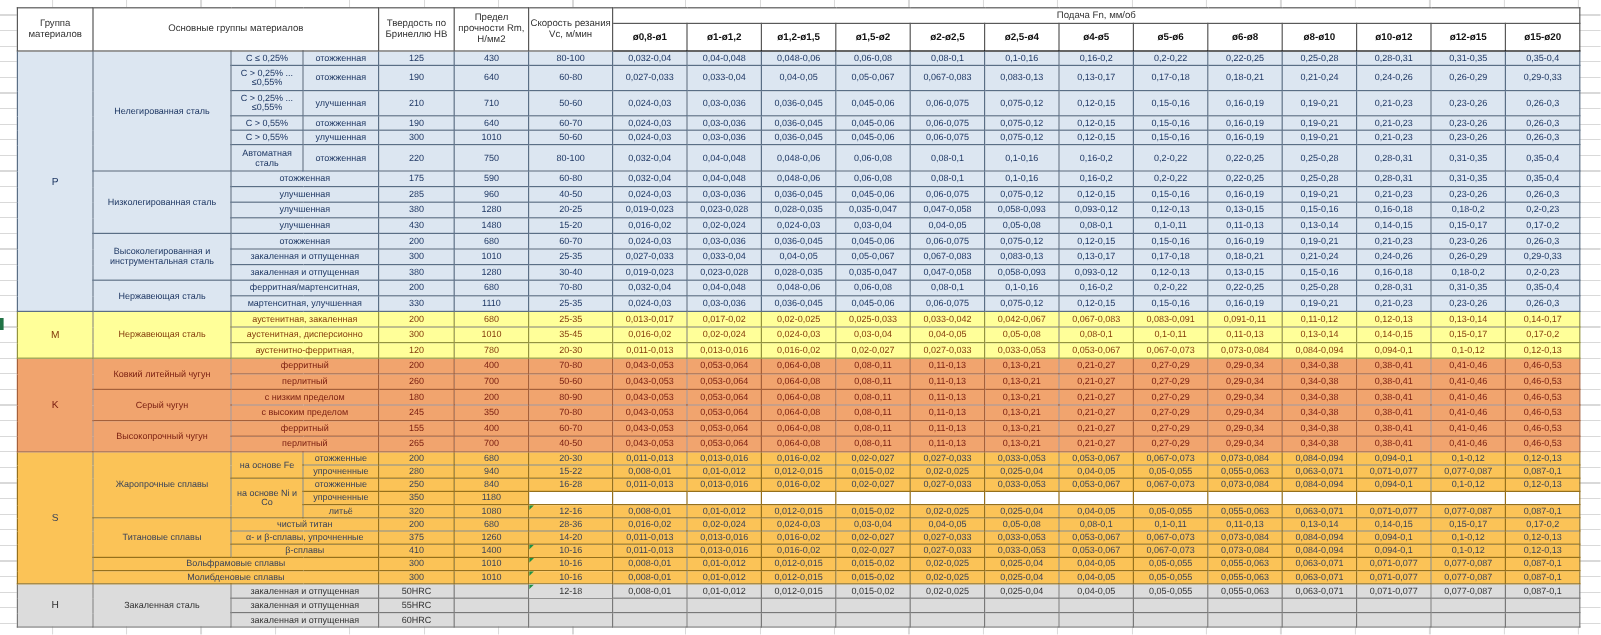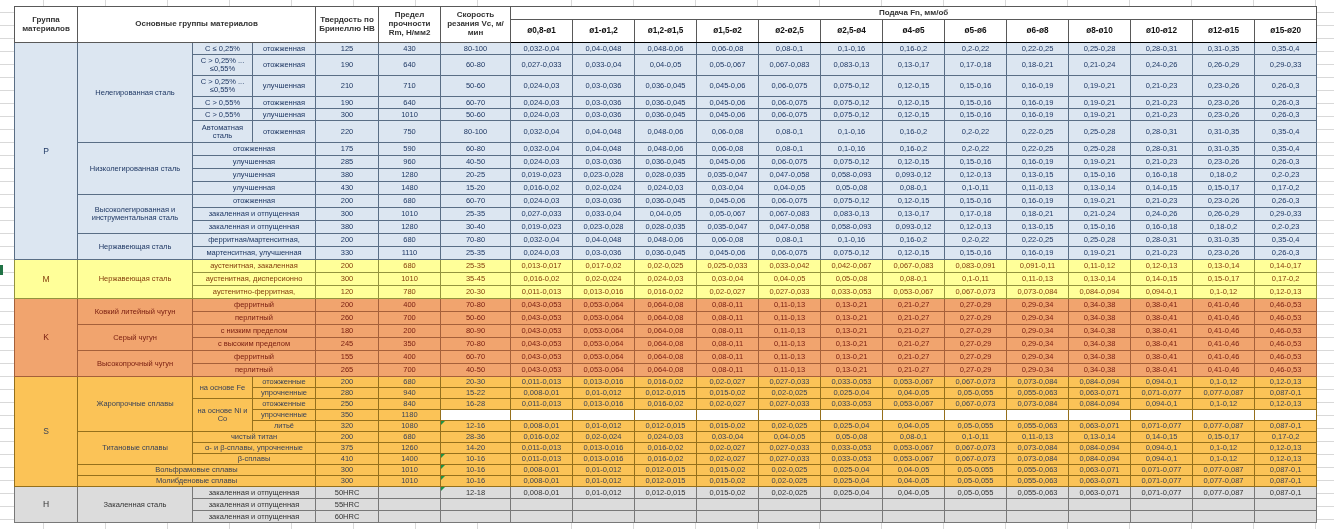--- a/index.html
+++ b/index.html
@@ -11,21 +11,21 @@
     background-image:repeating-linear-gradient(to right,transparent 0 61px,#d9d9d9 61px 62px);background-position:510px 0;}
   .gutter-right{left:1316px;top:0;width:18px;height:529px;
     background-image:repeating-linear-gradient(to bottom,transparent 0 12px,#d9d9d9 12px 13px);}
   .gutter-bottom{left:0;top:522px;width:1334px;height:7px;
     background-image:repeating-linear-gradient(to right,transparent 0 61px,#d9d9d9 61px 62px);background-position:510px 0;}
   .sel-tick{position:absolute;left:0;top:265px;width:3px;height:10px;background:#217346;}
   table{position:absolute;left:14px;top:6px;width:1302px;border-collapse:collapse;table-layout:fixed;
         border:1.5px solid #000;}
   th,td{padding:0 1px;margin:0;vertical-align:middle;text-align:center;overflow:hidden;
         border:1px solid #595959;font-size:7.5px;line-height:1.05;color:#222;}
-  thead th{background:#fff;color:#333;font-weight:bold;font-size:8px;white-space:normal;line-height:1.1;}
+  thead th{background:#fff;color:#333;font-weight:normal;font-size:8px;white-space:normal;line-height:1.1;}
   tr.hrow1{height:13px;} tr.hrow2{height:23px;}
   thead tr.hrow2 th{font-weight:bold;color:#111;font-size:8.2px;}
   thead tr:last-child th{border-bottom:1.5px solid #000;}
   td{white-space:nowrap;}
   td.L{font-size:8.5px;white-space:normal;}
   td.G,td.S,td.T{white-space:normal;}
   .sec-p td{background:#DCE6F1;color:#1F3864;border-color:#5a6e85;}
   .sec-m td{background:#FFFF99;color:#843C0C;border-color:#93933e;}
   .sec-k td{background:#F1A46E;color:#7B2012;border-color:#a5603a;}
   .sec-s td{background:#FBC357;color:#3a4358;border-color:#95701c;}
@@ -69,21 +69,21 @@
         <col style="width:62px">
       <col style="width:62px">
     </colgroup>
     <thead>
       <tr class="hrow1">
         <th rowspan="2">Группа материалов</th>
         <th rowspan="2" colspan="3">Основные группы материалов</th>
         <th rowspan="2">Твердость по Бринеллю HB</th>
         <th rowspan="2">Предел прочности Rm, Н/мм2</th>
         <th rowspan="2">Скорость резания Vc, м/мин</th>
-        <th colspan="13" style="font-weight:bold">Подача Fn, мм/об</th>
+        <th colspan="13" style="font-weight:normal">Подача Fn, мм/об</th>
       </tr>
       <tr class="hrow2" id="diam-row">
           <th class="diam">ø0,8-ø1</th>
           <th class="diam">ø1-ø1,2</th>
           <th class="diam">ø1,2-ø1,5</th>
           <th class="diam">ø1,5-ø2</th>
           <th class="diam">ø2-ø2,5</th>
           <th class="diam">ø2,5-ø4</th>
           <th class="diam">ø4-ø5</th>
           <th class="diam">ø5-ø6</th>

